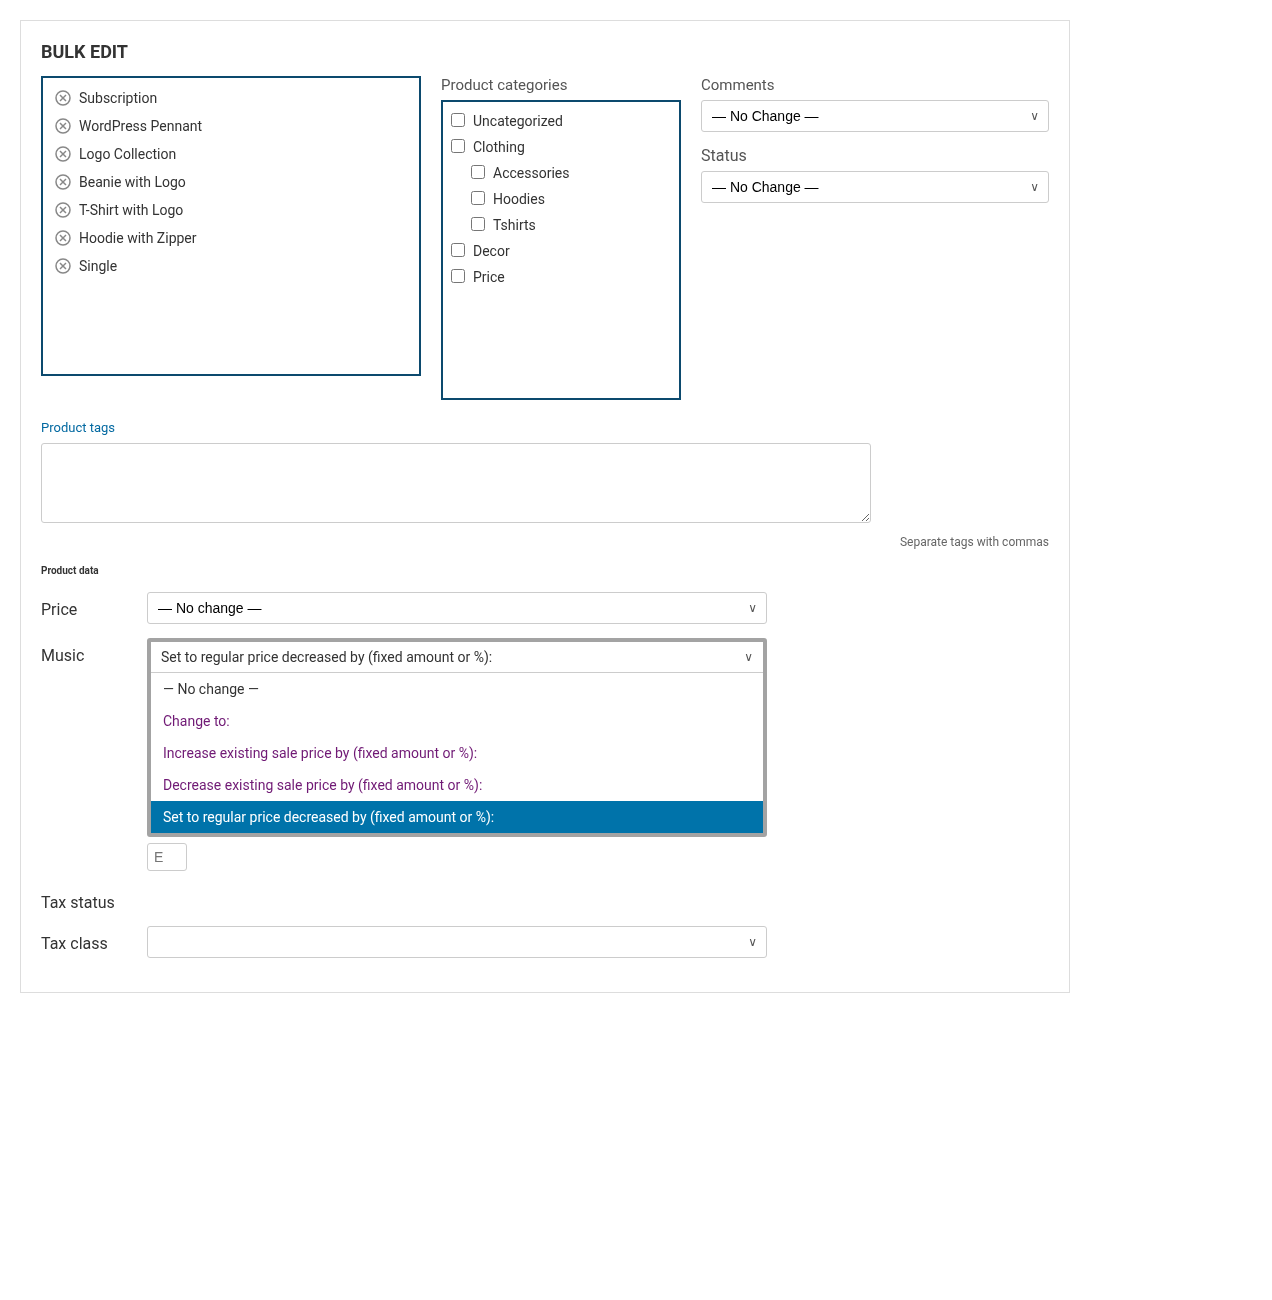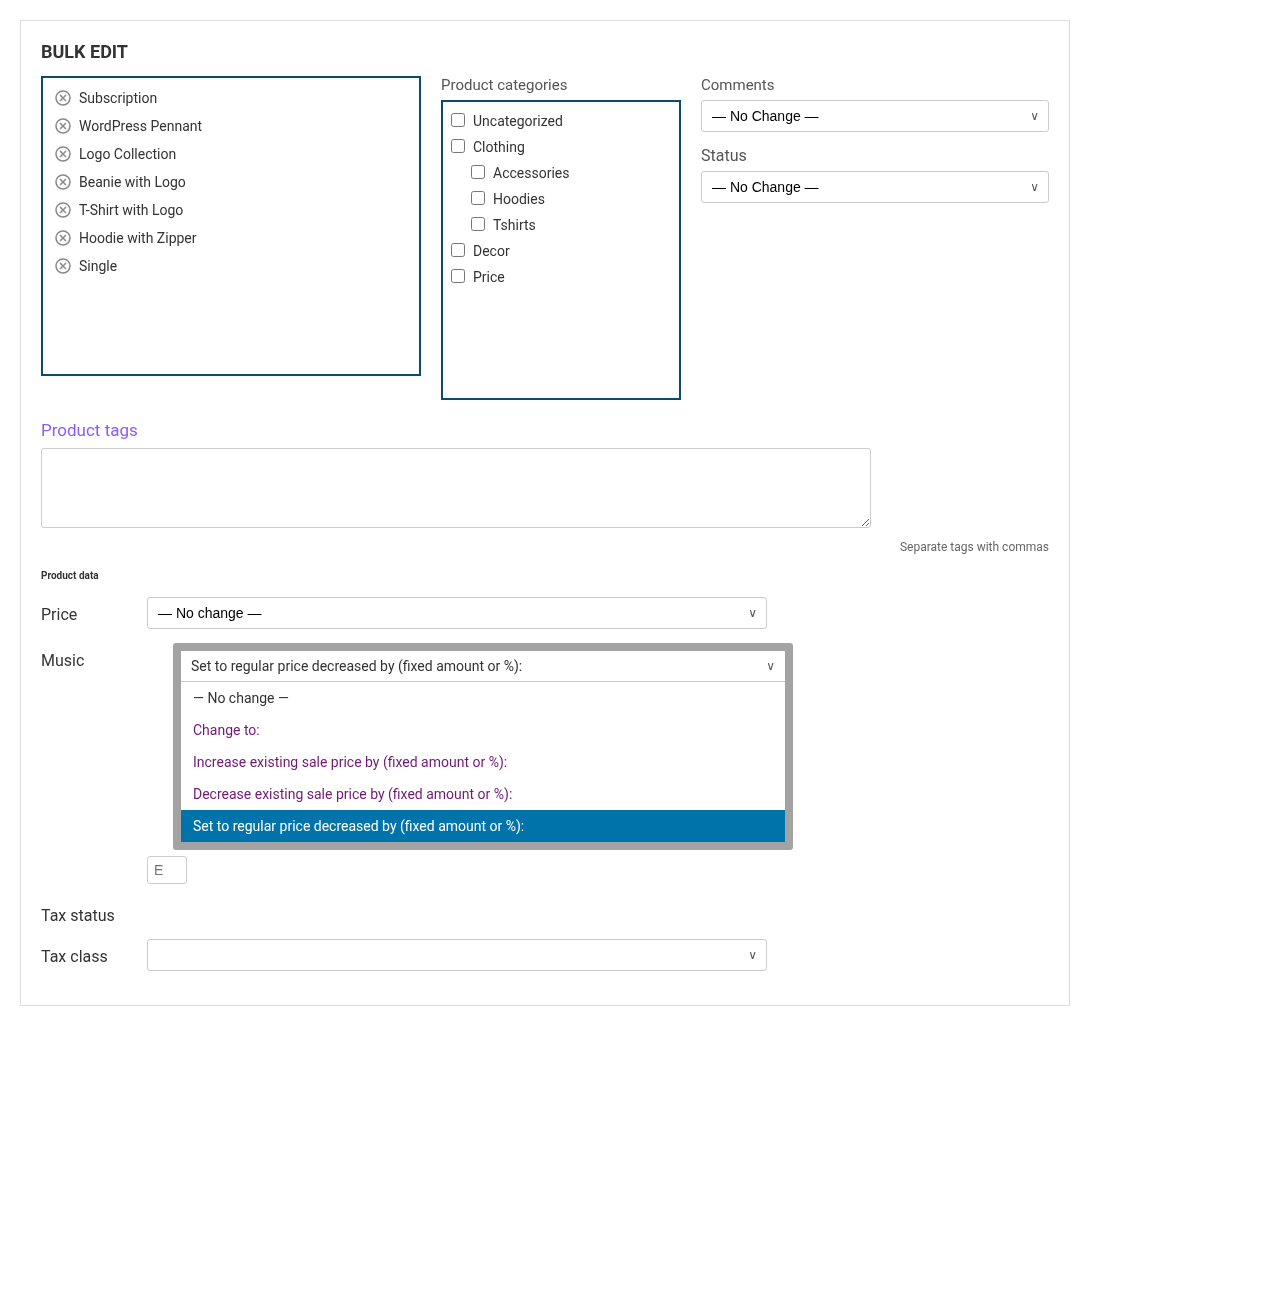--- a/index.html
+++ b/index.html
@@ -123,22 +123,22 @@
     .status-label {
       font-size: 16px;
       color: #555;
       margin-top: 14px;
       margin-bottom: 6px;
     }
     .product-tags-section {
       margin-bottom: 16px;
     }
     .section-label {
-      font-size: 17px;
-      color: #8b5cf6;
+      font-size: 13px;
+      color: #0369a1;
       margin-bottom: 8px;
     }
     .tags-textarea {
       width: 100%;
       max-width: 830px;
       height: 80px;
       border: 1px solid #ccc;
       border-radius: 3px;
       padding: 6px 8px;
       font-size: 14px;
@@ -196,26 +196,25 @@
       position: absolute;
       right: 10px;
       top: 50%;
       transform: translateY(-50%);
       pointer-events: none;
       color: #555;
       font-size: 12px;
     }
     .sale-select-open {
       width: 100%;
-      border: 8px solid #a3a3a3;
+      border: 4px solid #a3a3a3;
       border-radius: 3px;
       font-size: 14px;
       background: #fff;
       position: relative;
-      margin-left: 26px;
     }
     .sale-select-header {
       display: flex;
       align-items: center;
       justify-content: space-between;
       padding: 7px 10px;
       cursor: pointer;
       font-size: 14px;
       color: #333;
     }

